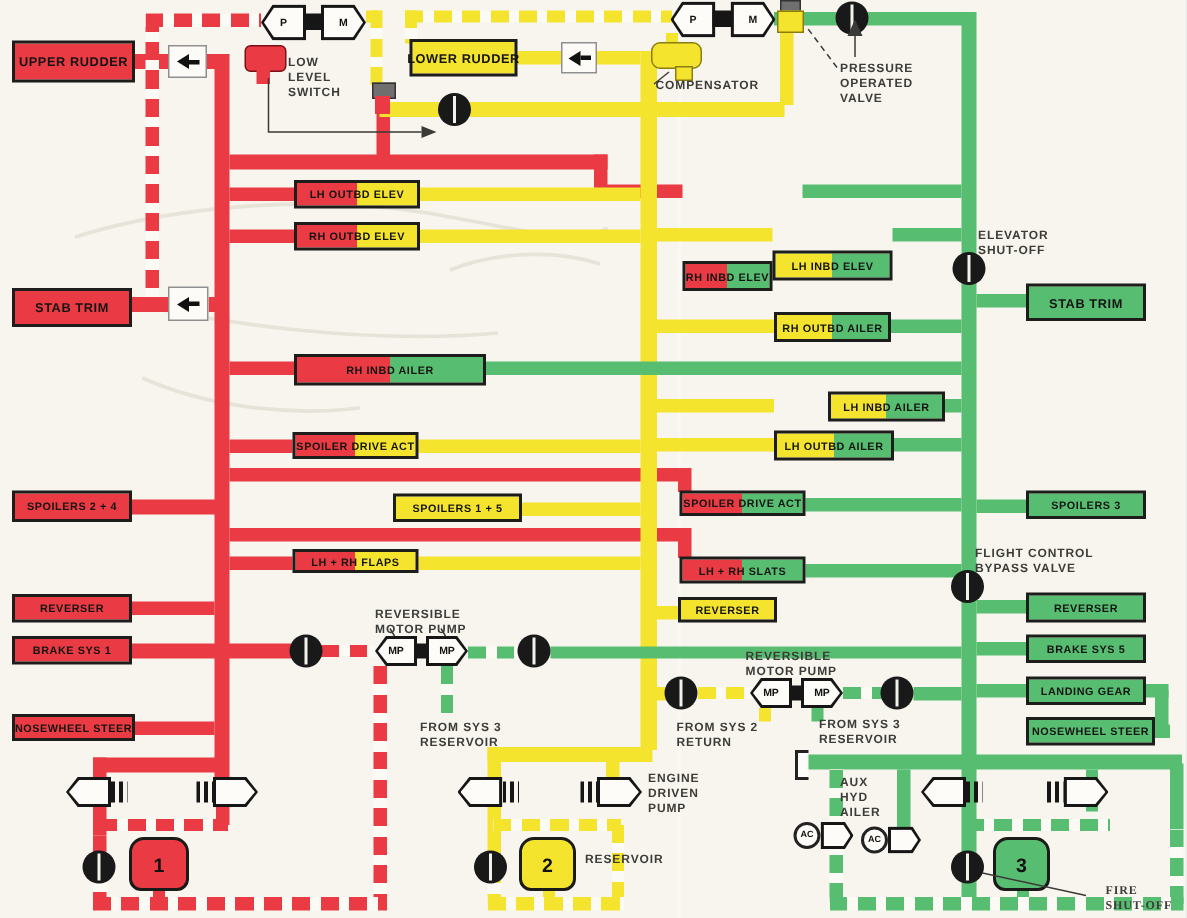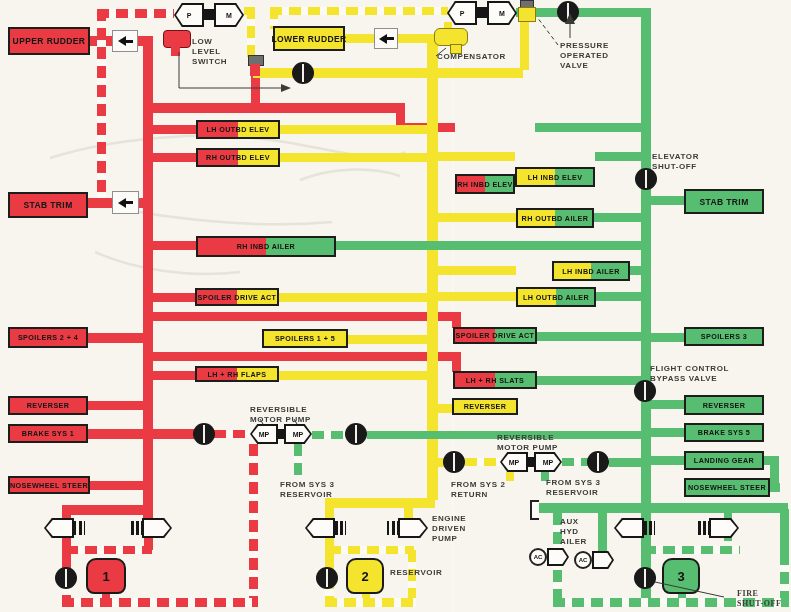--- a/index.html
+++ b/index.html
@@ -138,21 +138,21 @@
     <div class="pipe" style="left: 780px; top: 553px; width: 9px; height: 50px; background: repeating-linear-gradient(rgb(87, 189, 113) 0px, rgb(87, 189, 113) 12px, rgb(251, 250, 244) 12px, rgb(251, 250, 244) 19px);"></div>
     <div class="pipe" style="left: 553px; top: 598px; width: 236px; height: 9px; background: repeating-linear-gradient(90deg, rgb(87, 189, 113) 0px, rgb(87, 189, 113) 12px, rgb(251, 250, 244) 12px, rgb(251, 250, 244) 19px);"></div>
     <div class="box" style="left: 8px; top: 27px; width: 82px; height: 28px; background: linear-gradient(90deg, rgb(234, 59, 68) 0px, rgb(234, 59, 68) 50%, rgb(234, 59, 68) 50%, rgb(234, 59, 68) 100%); font-size: 8.5px;">UPPER RUDDER</div>
     <div class="box" style="left: 273px; top: 26px; width: 72px; height: 25px; background: linear-gradient(90deg, rgb(245, 228, 46) 0px, rgb(245, 228, 46) 50%, rgb(245, 228, 46) 50%, rgb(245, 228, 46) 100%); font-size: 8.5px;">LOWER RUDDER</div>
     <div class="box" style="left: 196px; top: 120px; width: 84px; height: 19px; background: linear-gradient(90deg, rgb(234, 59, 68) 0px, rgb(234, 59, 68) 50%, rgb(245, 228, 46) 50%, rgb(245, 228, 46) 100%); font-size: 7.2px;">LH OUTBD ELEV</div>
     <div class="box" style="left: 196px; top: 148px; width: 84px; height: 19px; background: linear-gradient(90deg, rgb(234, 59, 68) 0px, rgb(234, 59, 68) 50%, rgb(245, 228, 46) 50%, rgb(245, 228, 46) 100%); font-size: 7.2px;">RH OUTBD ELEV</div>
     <div class="box" style="left: 455px; top: 134px; width: 60px; height: 20px; background: linear-gradient(90deg, rgb(234, 59, 68) 0px, rgb(234, 59, 68) 50%, rgb(87, 189, 113) 50%, rgb(87, 189, 113) 100%); font-size: 7.2px; margin-top: 40px;">RH INBD ELEV</div>
     <div class="box" style="left: 515px; top: 147px; width: 80px; height: 20px; background: linear-gradient(90deg, rgb(245, 228, 46) 0px, rgb(245, 228, 46) 50%, rgb(87, 189, 113) 50%, rgb(87, 189, 113) 100%); font-size: 7.2px; margin-top: 20px;">LH INBD ELEV</div>
     <div class="box" style="left: 8px; top: 192px; width: 80px; height: 26px; background: linear-gradient(90deg, rgb(234, 59, 68) 0px, rgb(234, 59, 68) 50%, rgb(234, 59, 68) 50%, rgb(234, 59, 68) 100%); font-size: 8.5px;">STAB TRIM</div>
     <div class="box" style="left: 684px; top: 189px; width: 80px; height: 25px; background: linear-gradient(90deg, rgb(87, 189, 113) 0px, rgb(87, 189, 113) 50%, rgb(87, 189, 113) 50%, rgb(87, 189, 113) 100%); font-size: 8.5px;">STAB TRIM</div>
-    <div class="box" style="left: 196px; top: 236px; width: 140px; height: 21px; background: linear-gradient(90deg, rgb(234, 59, 68) 0px, rgb(234, 59, 68) 50%, rgb(87, 189, 113) 50%, rgb(87, 189, 113) 100%); font-size: 7.2px;">RH INBD AILER</div>
+    <div class="box" style="left: 196px; top: 236px; width: 128px; height: 21px; background: linear-gradient(90deg, rgb(234, 59, 68) 0px, rgb(234, 59, 68) 50%, rgb(87, 189, 113) 50%, rgb(87, 189, 113) 100%); font-size: 7.2px;">RH INBD AILER</div>
     <div class="box" style="left: 516px; top: 208px; width: 78px; height: 20px; background: linear-gradient(90deg, rgb(245, 228, 46) 0px, rgb(245, 228, 46) 50%, rgb(87, 189, 113) 50%, rgb(87, 189, 113) 100%); font-size: 7.2px;">RH OUTBD AILER</div>
     <div class="box" style="left: 516px; top: 261px; width: 78px; height: 20px; background: linear-gradient(90deg, rgb(245, 228, 46) 0px, rgb(245, 228, 46) 50%, rgb(87, 189, 113) 50%, rgb(87, 189, 113) 100%); font-size: 7.2px; margin-left: 36px;">LH INBD AILER</div>
     <div class="box" style="left: 516px; top: 287px; width: 80px; height: 20px; background: linear-gradient(90deg, rgb(245, 228, 46) 0px, rgb(245, 228, 46) 50%, rgb(87, 189, 113) 50%, rgb(87, 189, 113) 100%); font-size: 7.2px;">LH OUTBD AILER</div>
     <div class="box" style="left: 195px; top: 288px; width: 84px; height: 18px; background: linear-gradient(90deg, rgb(234, 59, 68) 0px, rgb(234, 59, 68) 50%, rgb(245, 228, 46) 50%, rgb(245, 228, 46) 100%); font-size: 7.2px;">SPOILER DRIVE ACT</div>
     <div class="box" style="left: 8px; top: 327px; width: 80px; height: 21px; background: linear-gradient(90deg, rgb(234, 59, 68) 0px, rgb(234, 59, 68) 50%, rgb(234, 59, 68) 50%, rgb(234, 59, 68) 100%); font-size: 7.2px;">SPOILERS 2 + 4</div>
     <div class="box" style="left: 262px; top: 329px; width: 86px; height: 19px; background: linear-gradient(90deg, rgb(245, 228, 46) 0px, rgb(245, 228, 46) 50%, rgb(245, 228, 46) 50%, rgb(245, 228, 46) 100%); font-size: 7.2px;">SPOILERS 1 + 5</div>
     <div class="box" style="left: 453px; top: 327px; width: 84px; height: 17px; background: linear-gradient(90deg, rgb(234, 59, 68) 0px, rgb(234, 59, 68) 50%, rgb(87, 189, 113) 50%, rgb(87, 189, 113) 100%); font-size: 7.2px;">SPOILER DRIVE ACT</div>
     <div class="box" style="left: 684px; top: 327px; width: 80px; height: 19px; background: linear-gradient(90deg, rgb(87, 189, 113) 0px, rgb(87, 189, 113) 50%, rgb(87, 189, 113) 50%, rgb(87, 189, 113) 100%); font-size: 7.2px;">SPOILERS 3</div>
     <div class="box" style="left: 195px; top: 366px; width: 84px; height: 16px; background: linear-gradient(90deg, rgb(234, 59, 68) 0px, rgb(234, 59, 68) 50%, rgb(245, 228, 46) 50%, rgb(245, 228, 46) 100%); font-size: 7.2px;">LH + RH FLAPS</div>
     <div class="box" style="left: 453px; top: 371px; width: 84px; height: 18px; background: linear-gradient(90deg, rgb(234, 59, 68) 0px, rgb(234, 59, 68) 50%, rgb(87, 189, 113) 50%, rgb(87, 189, 113) 100%); font-size: 7.2px;">LH + RH SLATS</div>

